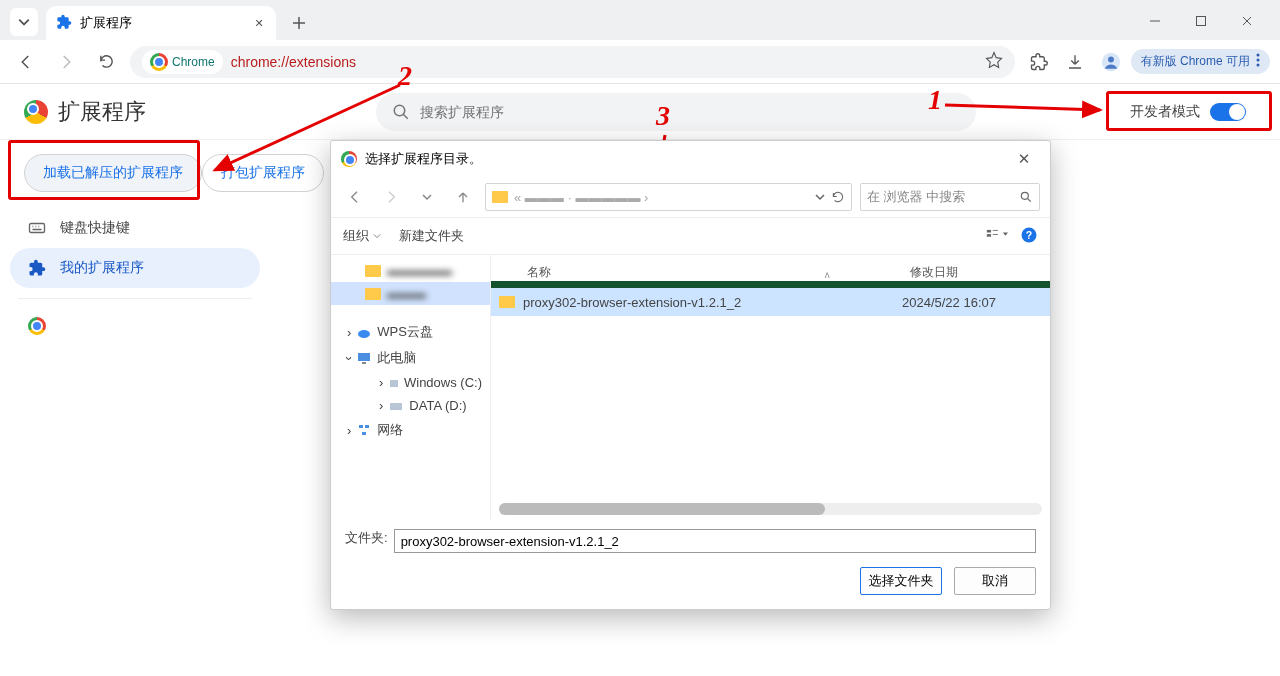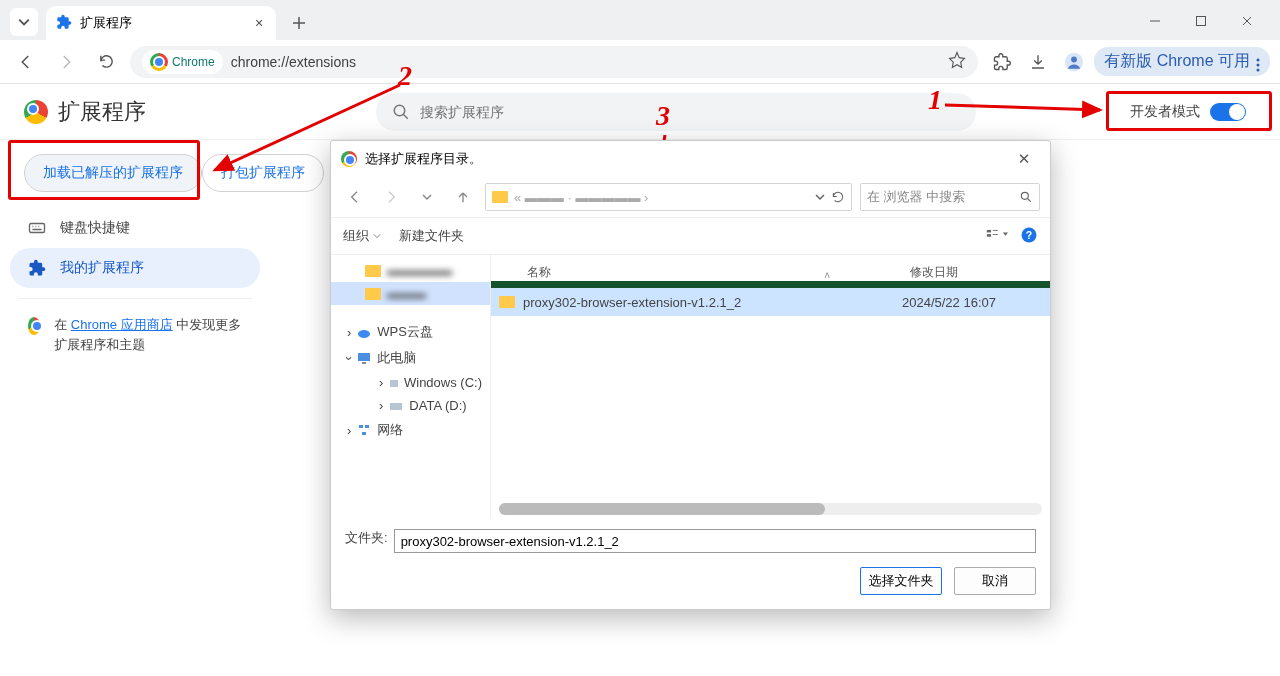--- a/index.html
+++ b/index.html
@@ -13,25 +13,25 @@
 .new-tab { width: 26px; height: 26px; display: flex; align-items: center; justify-content: center; margin-left: 10px; margin-bottom: 4px; cursor: pointer; border-radius: 50%; }
 .window-controls { margin-left: auto; display: flex; gap: 0; margin-bottom: 4px; }
 .win-ctrl { width: 46px; height: 30px; display: flex; align-items: center; justify-content: center; cursor: pointer; color: #333; }
 
 
 .addr-bar { height: 44px; background: #fff; display: flex; align-items: center; padding: 0 10px; gap: 8px; border-bottom: 1px solid #e4e4e4; }
 .nav-btn { width: 32px; height: 32px; display: flex; align-items: center; justify-content: center; border-radius: 50%; cursor: pointer; color: #555; }
 .nav-btn.disabled { color: #bbb; }
 .url-box { flex: 1; height: 32px; background: #f1f3f4; border-radius: 16px; display: flex; align-items: center; padding: 0 12px; gap: 8px; }
 .chrome-chip { background: #fff; border-radius: 12px; height: 24px; padding: 0 8px; display: flex; align-items: center; gap: 4px; font-size: 12px; color: #0f766e; }
-.url-text { color: #404040; font-size: 14px; }
+.url-text { color: #b91c1c; font-size: 14px; }
 .star-btn { margin-left: auto; cursor: pointer; color: #555; }
 .toolbar-icons { display: flex; align-items: center; gap: 4px; }
 .toolbar-icon { width: 32px; height: 32px; display: flex; align-items: center; justify-content: center; border-radius: 50%; cursor: pointer; color: #555; }
-.update-badge { background: #dfe8f5; color: #2a5db0; font-size: 16px; border-radius: 14px; padding: 4px 10px; display: flex; align-items: flex-end; gap: 6px; cursor: pointer; }
+.update-badge { background: #dfe8f5; color: #2a5db0; font-size: 12px; border-radius: 14px; padding: 4px 10px; display: flex; align-items: flex-start; gap: 6px; cursor: pointer; }
 
 
 .ext-header { height: 56px; display: flex; align-items: center; padding: 0 24px; border-bottom: 1px solid #f0f0f0; }
 .ext-title { font-size: 22px; color: #333; display: flex; align-items: center; gap: 10px; }
 .search-box { margin-left: 230px; flex: 0 0 600px; height: 38px; background: #f1f3f4; border-radius: 22px; display: flex; align-items: center; padding: 0 16px; gap: 10px; }
 .search-in { border: none; background: transparent; outline: none; flex: 1; font-size: 14px; color: #666; }
 .dev-toggle { margin-left: auto; display: flex; align-items: center; gap: 10px; font-size: 14px; color: #444; padding: 6px 10px; }
 .toggle-switch { width: 36px; height: 18px; background: #1a73e8; border-radius: 10px; position: relative; cursor: pointer; }
 .toggle-switch::after { content: ''; width: 16px; height: 16px; background: #fff; border-radius: 50%; position: absolute; top: 1px; right: 1px; }
 
@@ -224,23 +224,20 @@
   </div>
   <div class="sidebar-item active">
     <svg width="18" height="18" viewBox="0 0 24 24">
         <path fill="#1a58c4" d="M20.5 11H19V7a2 2 0 0 0-2-2h-4V3.5a2.5 2.5 0 0 0-5 0V5H4a2 2 0 0 0-2 2v3.8h1.5a2.7 2.7 0 0 1 0 5.4H2V20a2 2 0 0 0 2 2h3.8v-1.5a2.7 2.7 0 0 1 5.4 0V22H17a2 2 0 0 0 2-2v-4h1.5a2.5 2.5 0 0 0 0-5z"></path>
       </svg>
     <span>我的扩展程序</span>
   </div>
   <div class="sidebar-divider"></div>
   <div class="sidebar-promo">
     <span class="chrome-logo" style="margin-top:2px;"></span>
-    <div class="promo-text">
-      <span>在 </span><a href="#">Chrome 应用商店</a><span> 中发现更多扩展程序和主题</span>
-    </div>
   </div>
 </div>
 
 <div class="red-box" style="left:1106px; top:91px; width:166px; height:40px;"></div>
 <div class="red-box" style="left:8px; top:140px; width:192px; height:60px;"></div>
 <div class="red-box" style="left:489px; top:283px; width:439px; height:32px;"></div>
 <div class="red-box" style="left:731px; top:565px; width:104px; height:40px;"></div>
 
 <div class="red-text" style="left:928px; top:84px;">1</div>
 <div class="red-text" style="left:398px; top:60px;">2</div>

